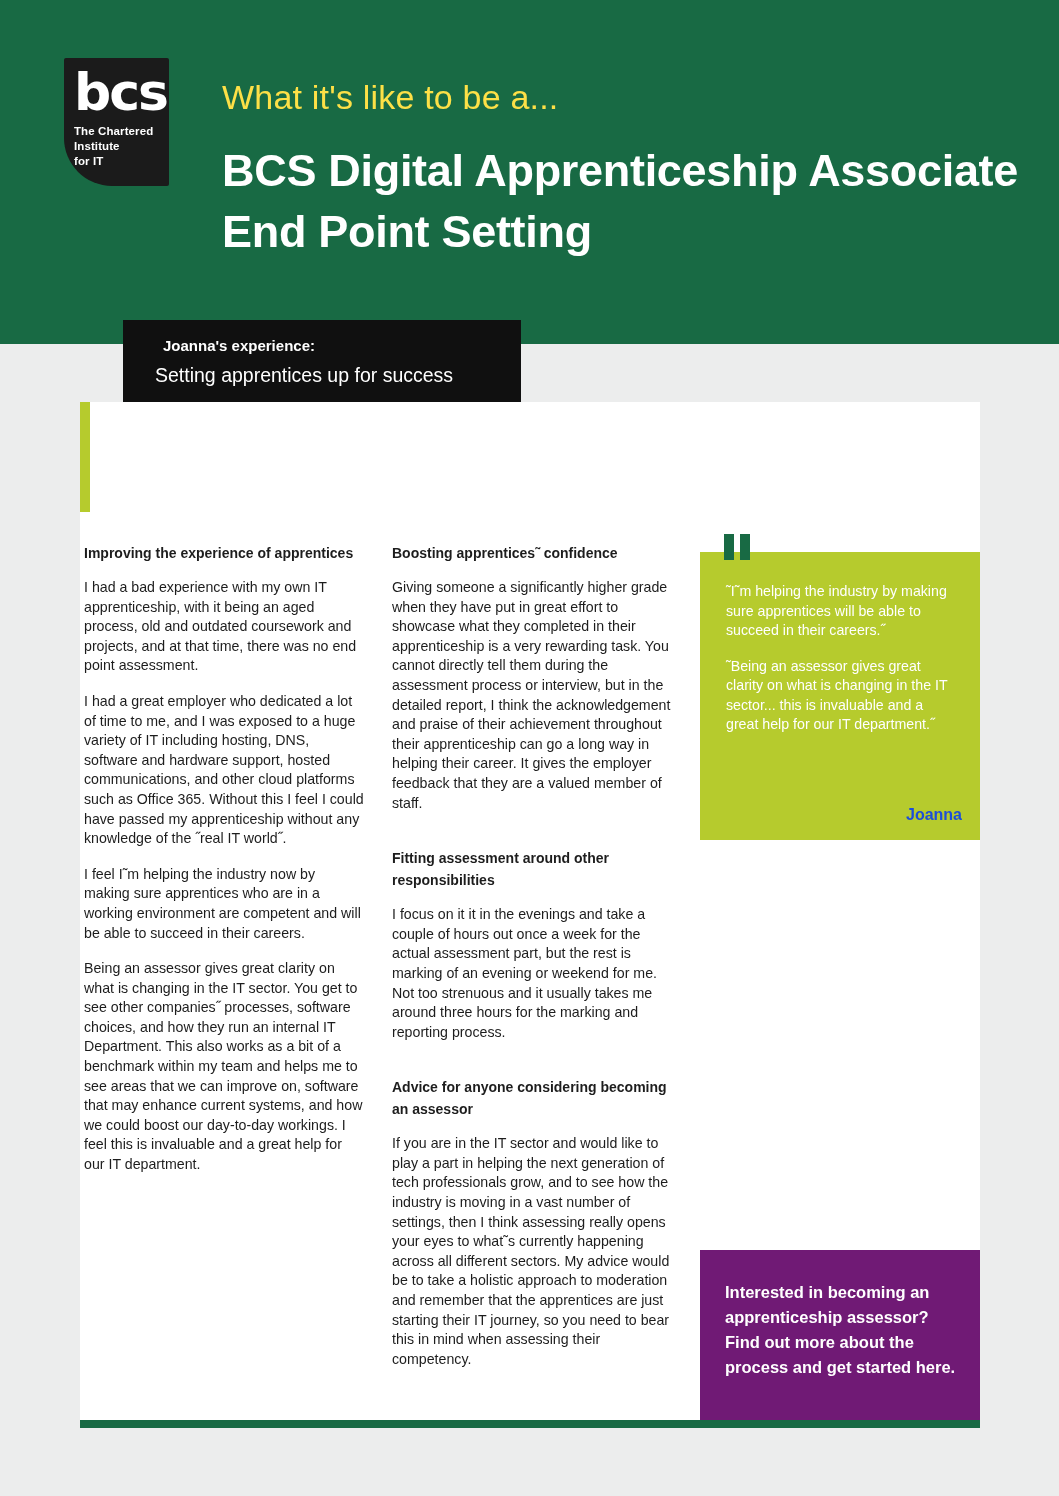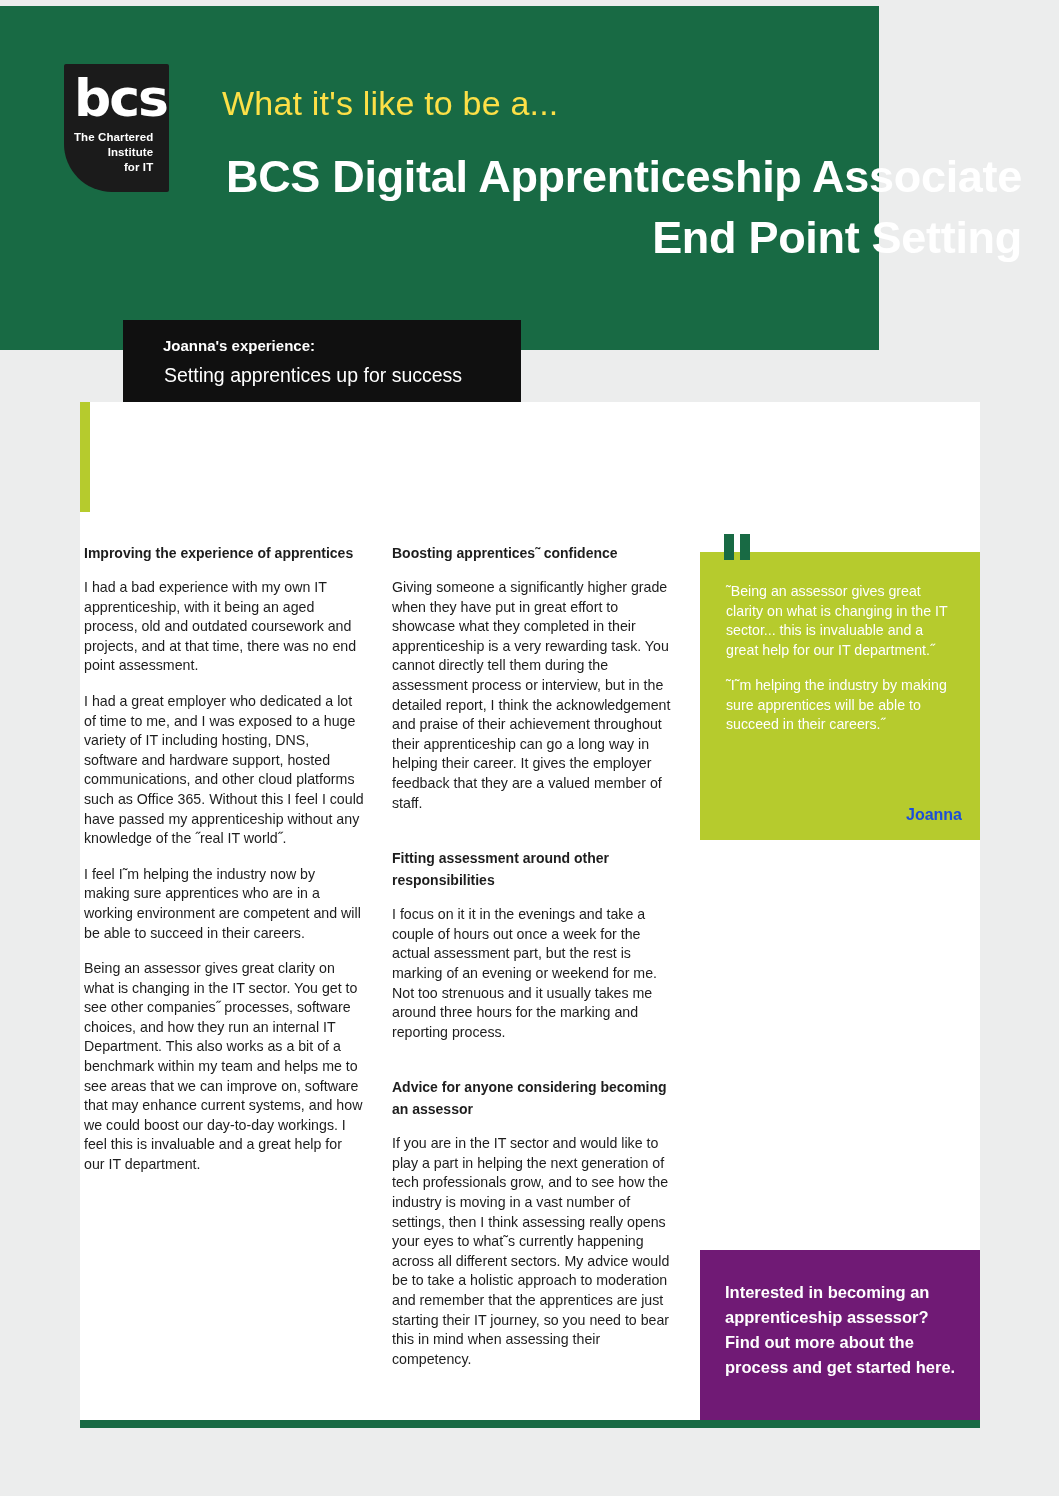--- a/index.html
+++ b/index.html
@@ -15,25 +15,24 @@
     position: relative;
     width: 1059px;
     height: 1496px;
     background: #eceded;
     overflow: hidden;
   }
 
   
   .header {
     position: absolute;
-    left: 0; top: 6px;
-    width: 879px;
+    left: 0; top: 0;
+    width: 1059px;
     height: 344px;
     background: #186a44;
-    text-align: right;
   }
   .logo {
     position: absolute;
     left: 64px; top: 58px;
     width: 105px;
     height: 128px;
     background: #1b1b1b;
     border-radius: 2px 2px 2px 48px;
     color: #ffffff;
   }
@@ -83,21 +82,21 @@
     color: #ffffff;
   }
   .exp-banner-title {
     position: absolute;
     left: 40px; top: 17px;
     font-size: 15px;
     font-weight: bold;
   }
   .exp-banner-sub {
     position: absolute;
-    left: 41px; top: 44px;
+    left: 32px; top: 44px;
     font-size: 19.5px;
     font-weight: normal;
   }
 
   
   .intro-strip {
     position: absolute;
     left: 80px; top: 402px;
     width: 900px;
     height: 110px;
@@ -260,22 +259,22 @@
     <p class="body">Giving someone a significantly higher grade when they have put in great effort to showcase what they completed in their apprenticeship is a very rewarding task. You cannot directly tell them during the assessment process or interview, but in the detailed report, I think the acknowledgement and praise of their achievement throughout their apprenticeship can go a long way in helping their career. It gives the employer feedback that they are a valued member of staff.</p>
     <h3 class="sec spaced">Fitting assessment around other responsibilities</h3>
     <p class="body">I focus on it it in the evenings and take a couple of hours out once a week for the actual assessment part, but the rest is marking of an evening or weekend for me. Not too strenuous and it usually takes me around three hours for the marking and reporting process.</p>
     <h3 class="sec spaced">Advice for anyone considering becoming an assessor</h3>
     <p class="body">If you are in the IT sector and would like to play a part in helping the next generation of tech professionals grow, and to see how the industry is moving in a vast number of settings, then I think assessing really opens your eyes to what˜s currently happening across all different sectors. My advice would be to take a holistic approach to moderation and remember that the apprentices are just starting their IT journey, so you need to bear this in mind when assessing their competency.</p>
   </div>
 
   <div class="quote-box">
     <div class="quote-mark"><span></span><span></span></div>
     <div class="quote-text">
+      <p>˜I˜m helping the industry by making sure apprentices will be able to succeed in their careers.˝</p>
       <p>˜Being an assessor gives great clarity on what is changing in the IT sector... this is invaluable and a great help for our IT department.˝</p>
-      <p>˜I˜m helping the industry by making sure apprentices will be able to succeed in their careers.˝</p>
     </div>
     <div class="quote-author">Joanna</div>
   </div>
 
   <div class="cta-box">
     <div class="cta-text">Interested in becoming an apprenticeship assessor? Find out more about the process and get started here.</div>
   </div>
 
   <div class="bottom-rule"></div>
 

